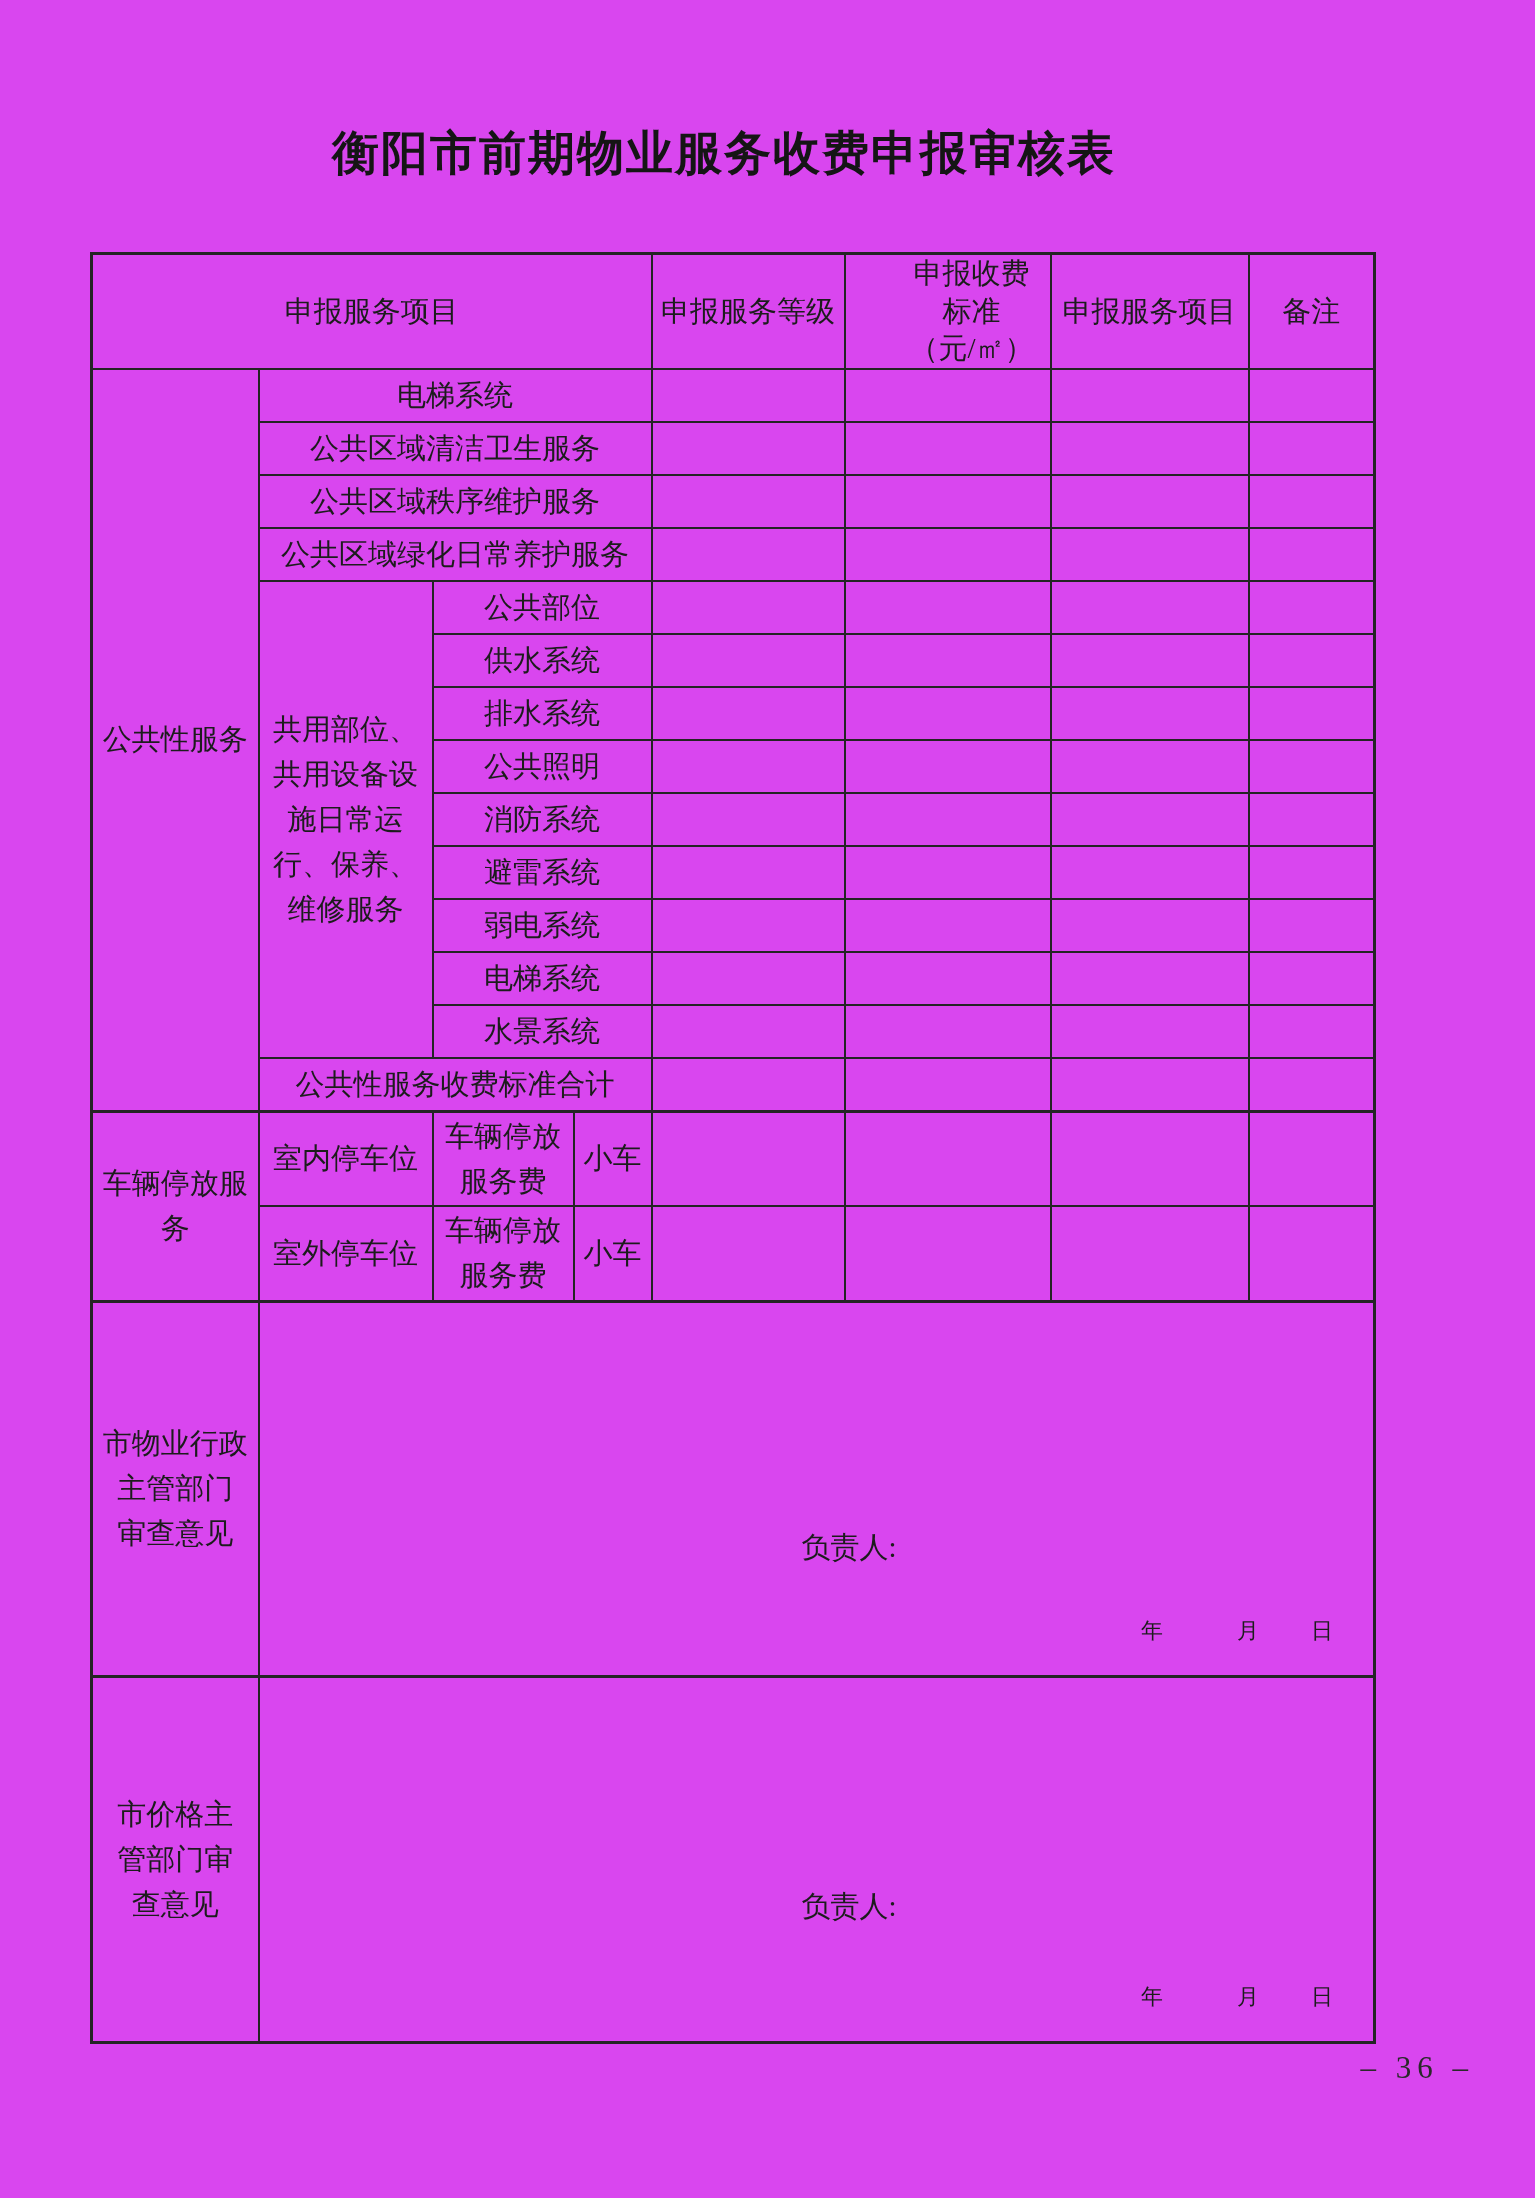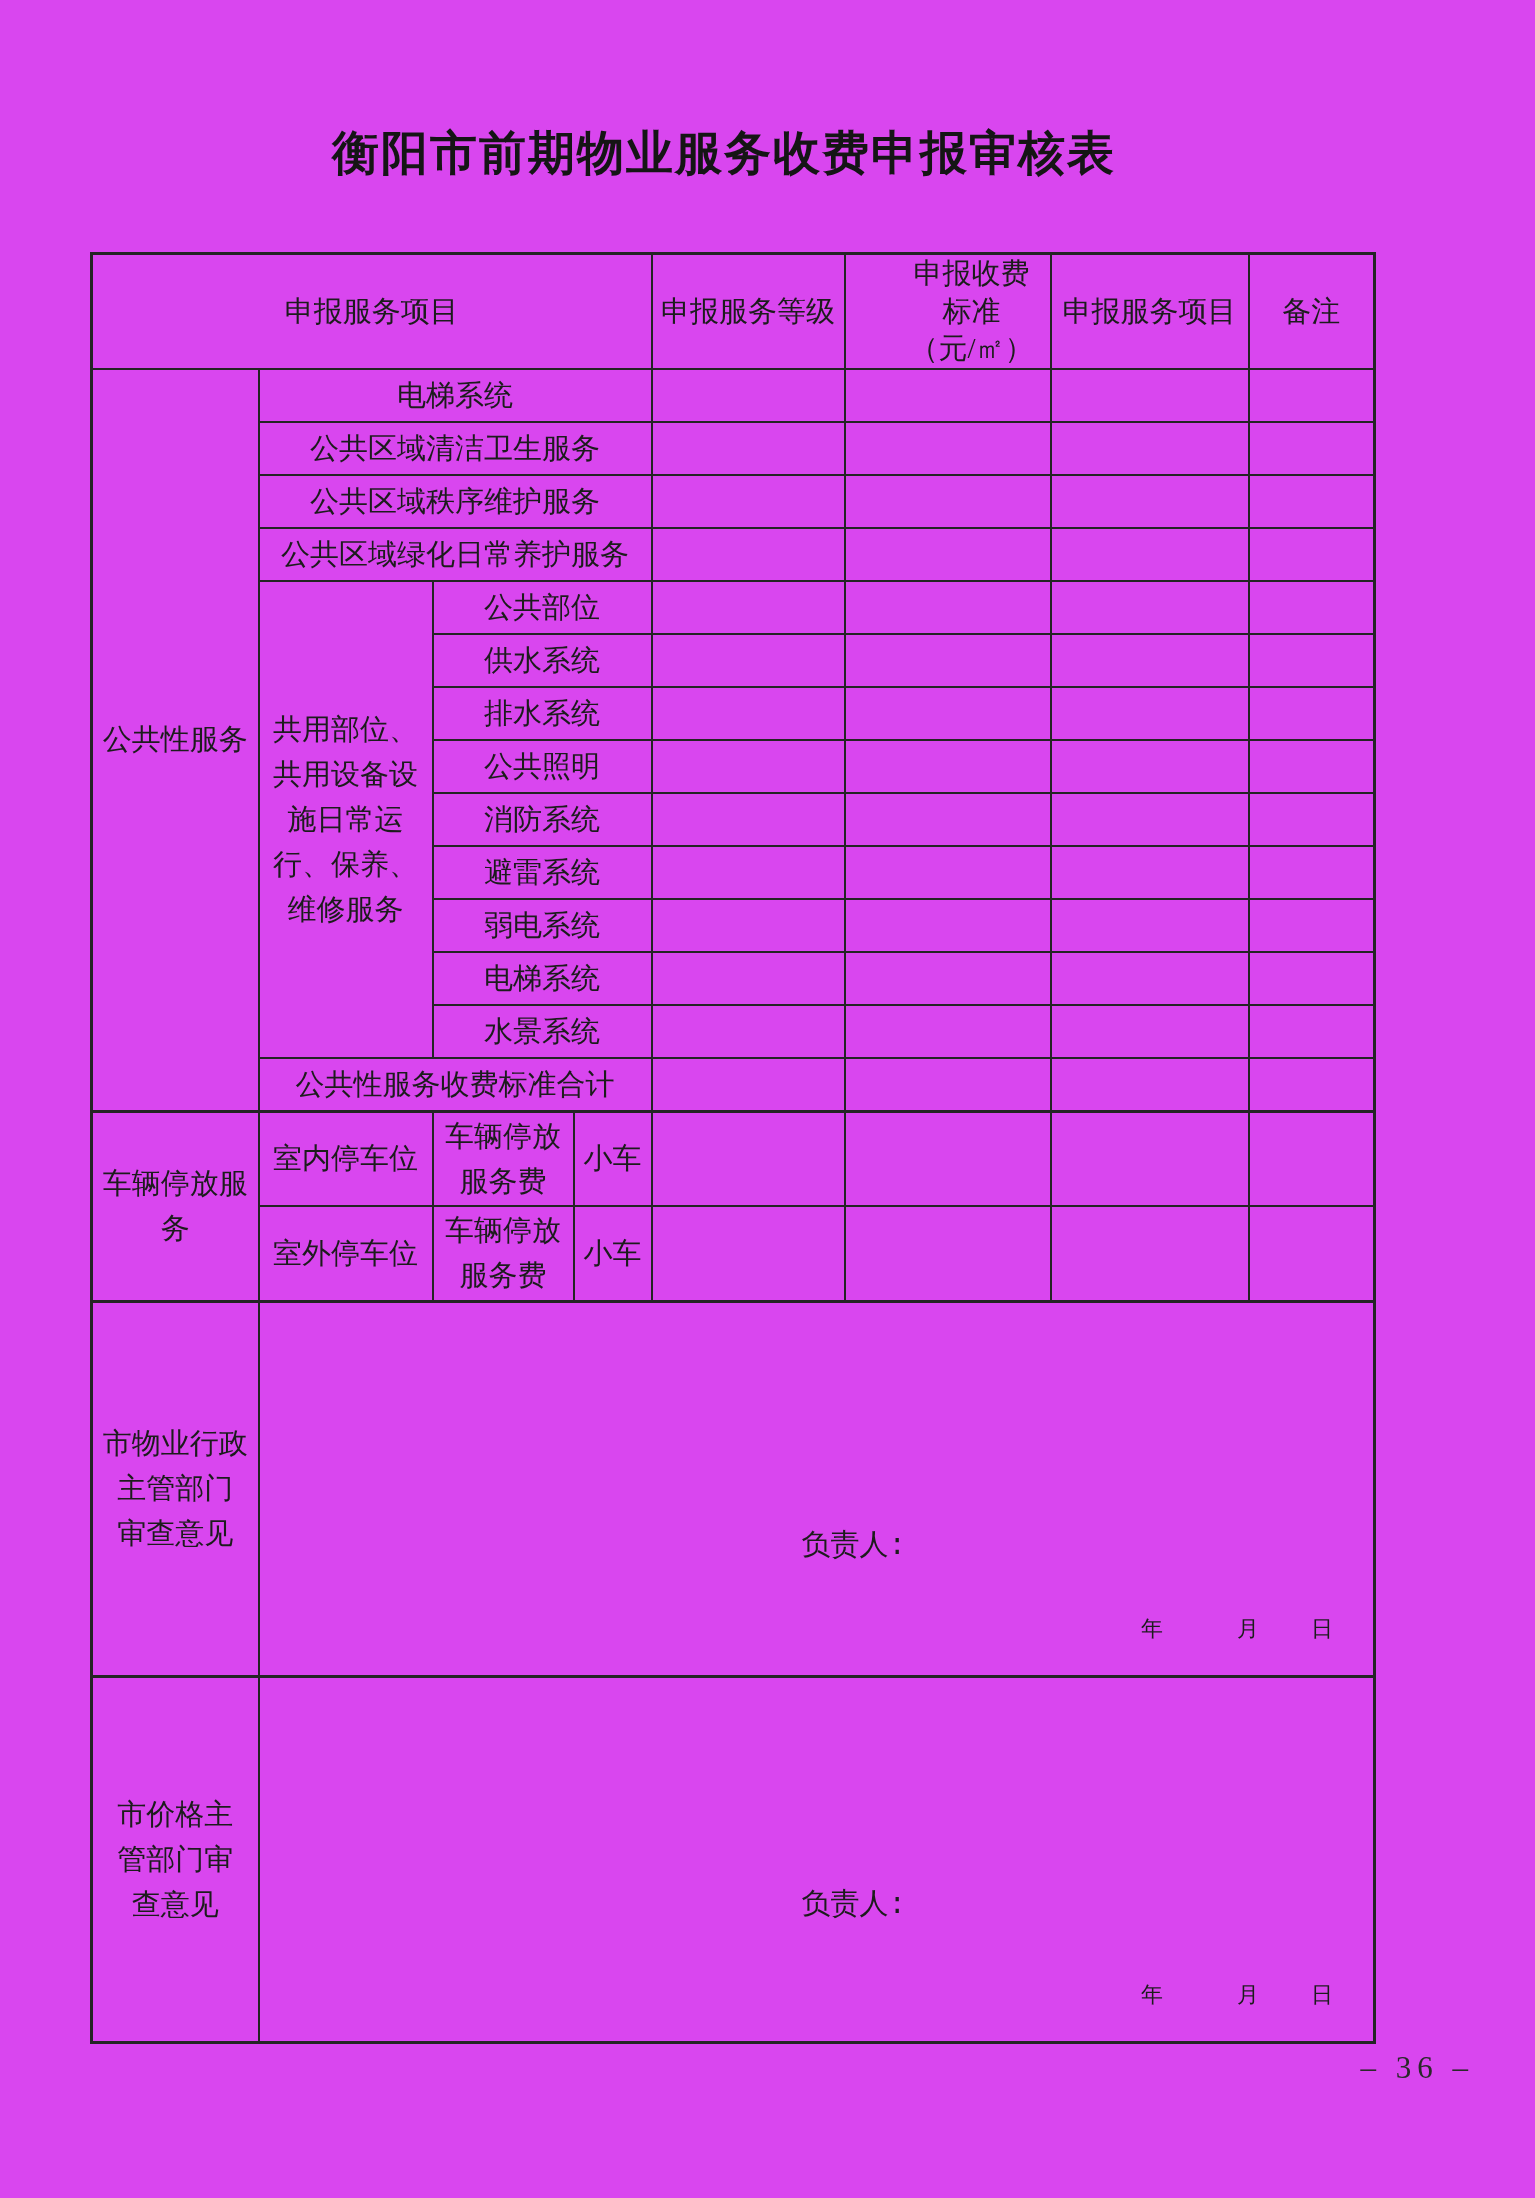--- a/index.html
+++ b/index.html
@@ -43,21 +43,21 @@
   tr.r-head td { height:84px; line-height:1.3; }
   tr.r-item td { height:53px; }
   tr.r-park td { height:95px; }
   tr.r-park.first td { border-top-width:3px; }
   tr.r-sec td { border-top-width:3px;text-align:center; }
   tr.r-sec1 td { height:375px; }
   tr.r-sec2 td { height:366px; }
   td.seclabel { padding:0 5px; line-height:1.75; text-wrap:balance; }
   td.wraplabel { padding:0 8px; line-height:1.6; line-break:strict; }
   td.opinion { padding:0; }
-  .opbox { position:relative; width:100%;font-family:Liberation Mono, monospace; }
+  .opbox { position:relative; width:100%; }
   tr.r-sec1 .opbox { height:371px; }
   tr.r-sec2 .opbox { height:362px; }
   .signer { position:absolute; left:534px; font-size:29px; }
   tr.r-sec1 .signer { top:222px; }
   tr.r-sec2 .signer { top:206px; }
   .dateline { position:absolute; right:32px; bottom:26px; font-size:22px; white-space:nowrap; }
   .dateline .dm { margin-left:74px; }
   .dateline .dd { margin-left:52px; }
   .hdr2 { display:block;margin-left:48px; }
   .pagenum {

